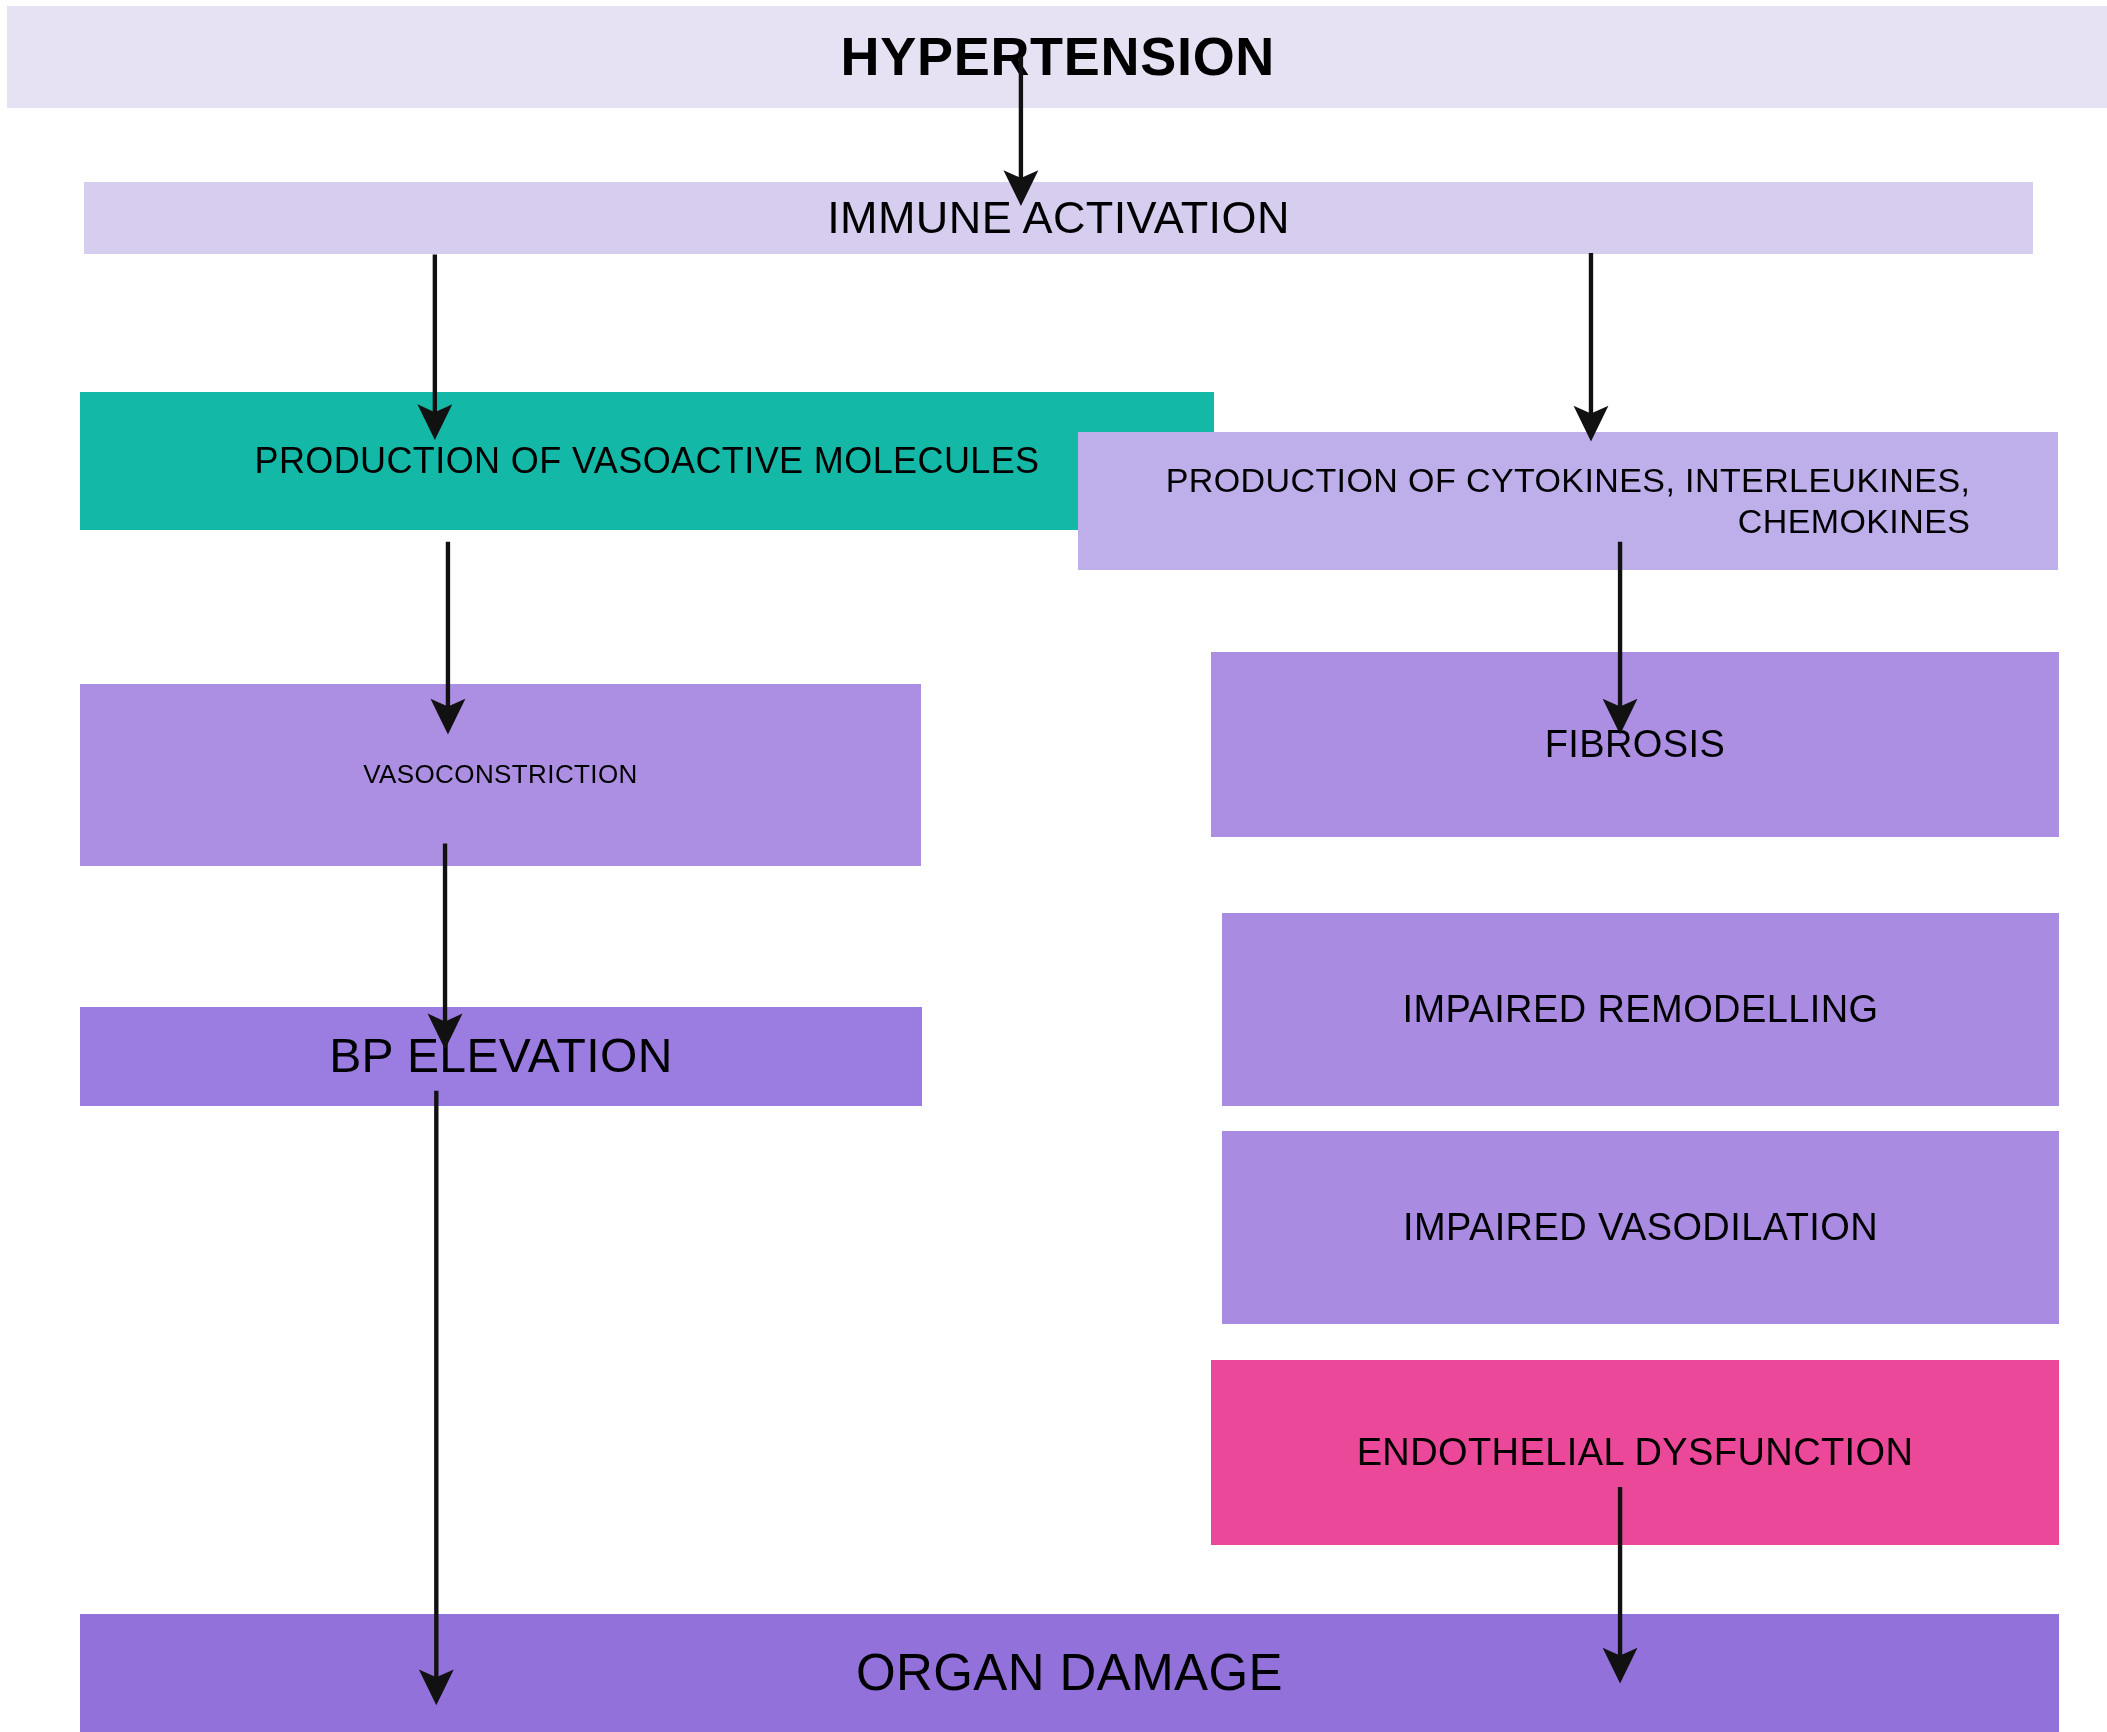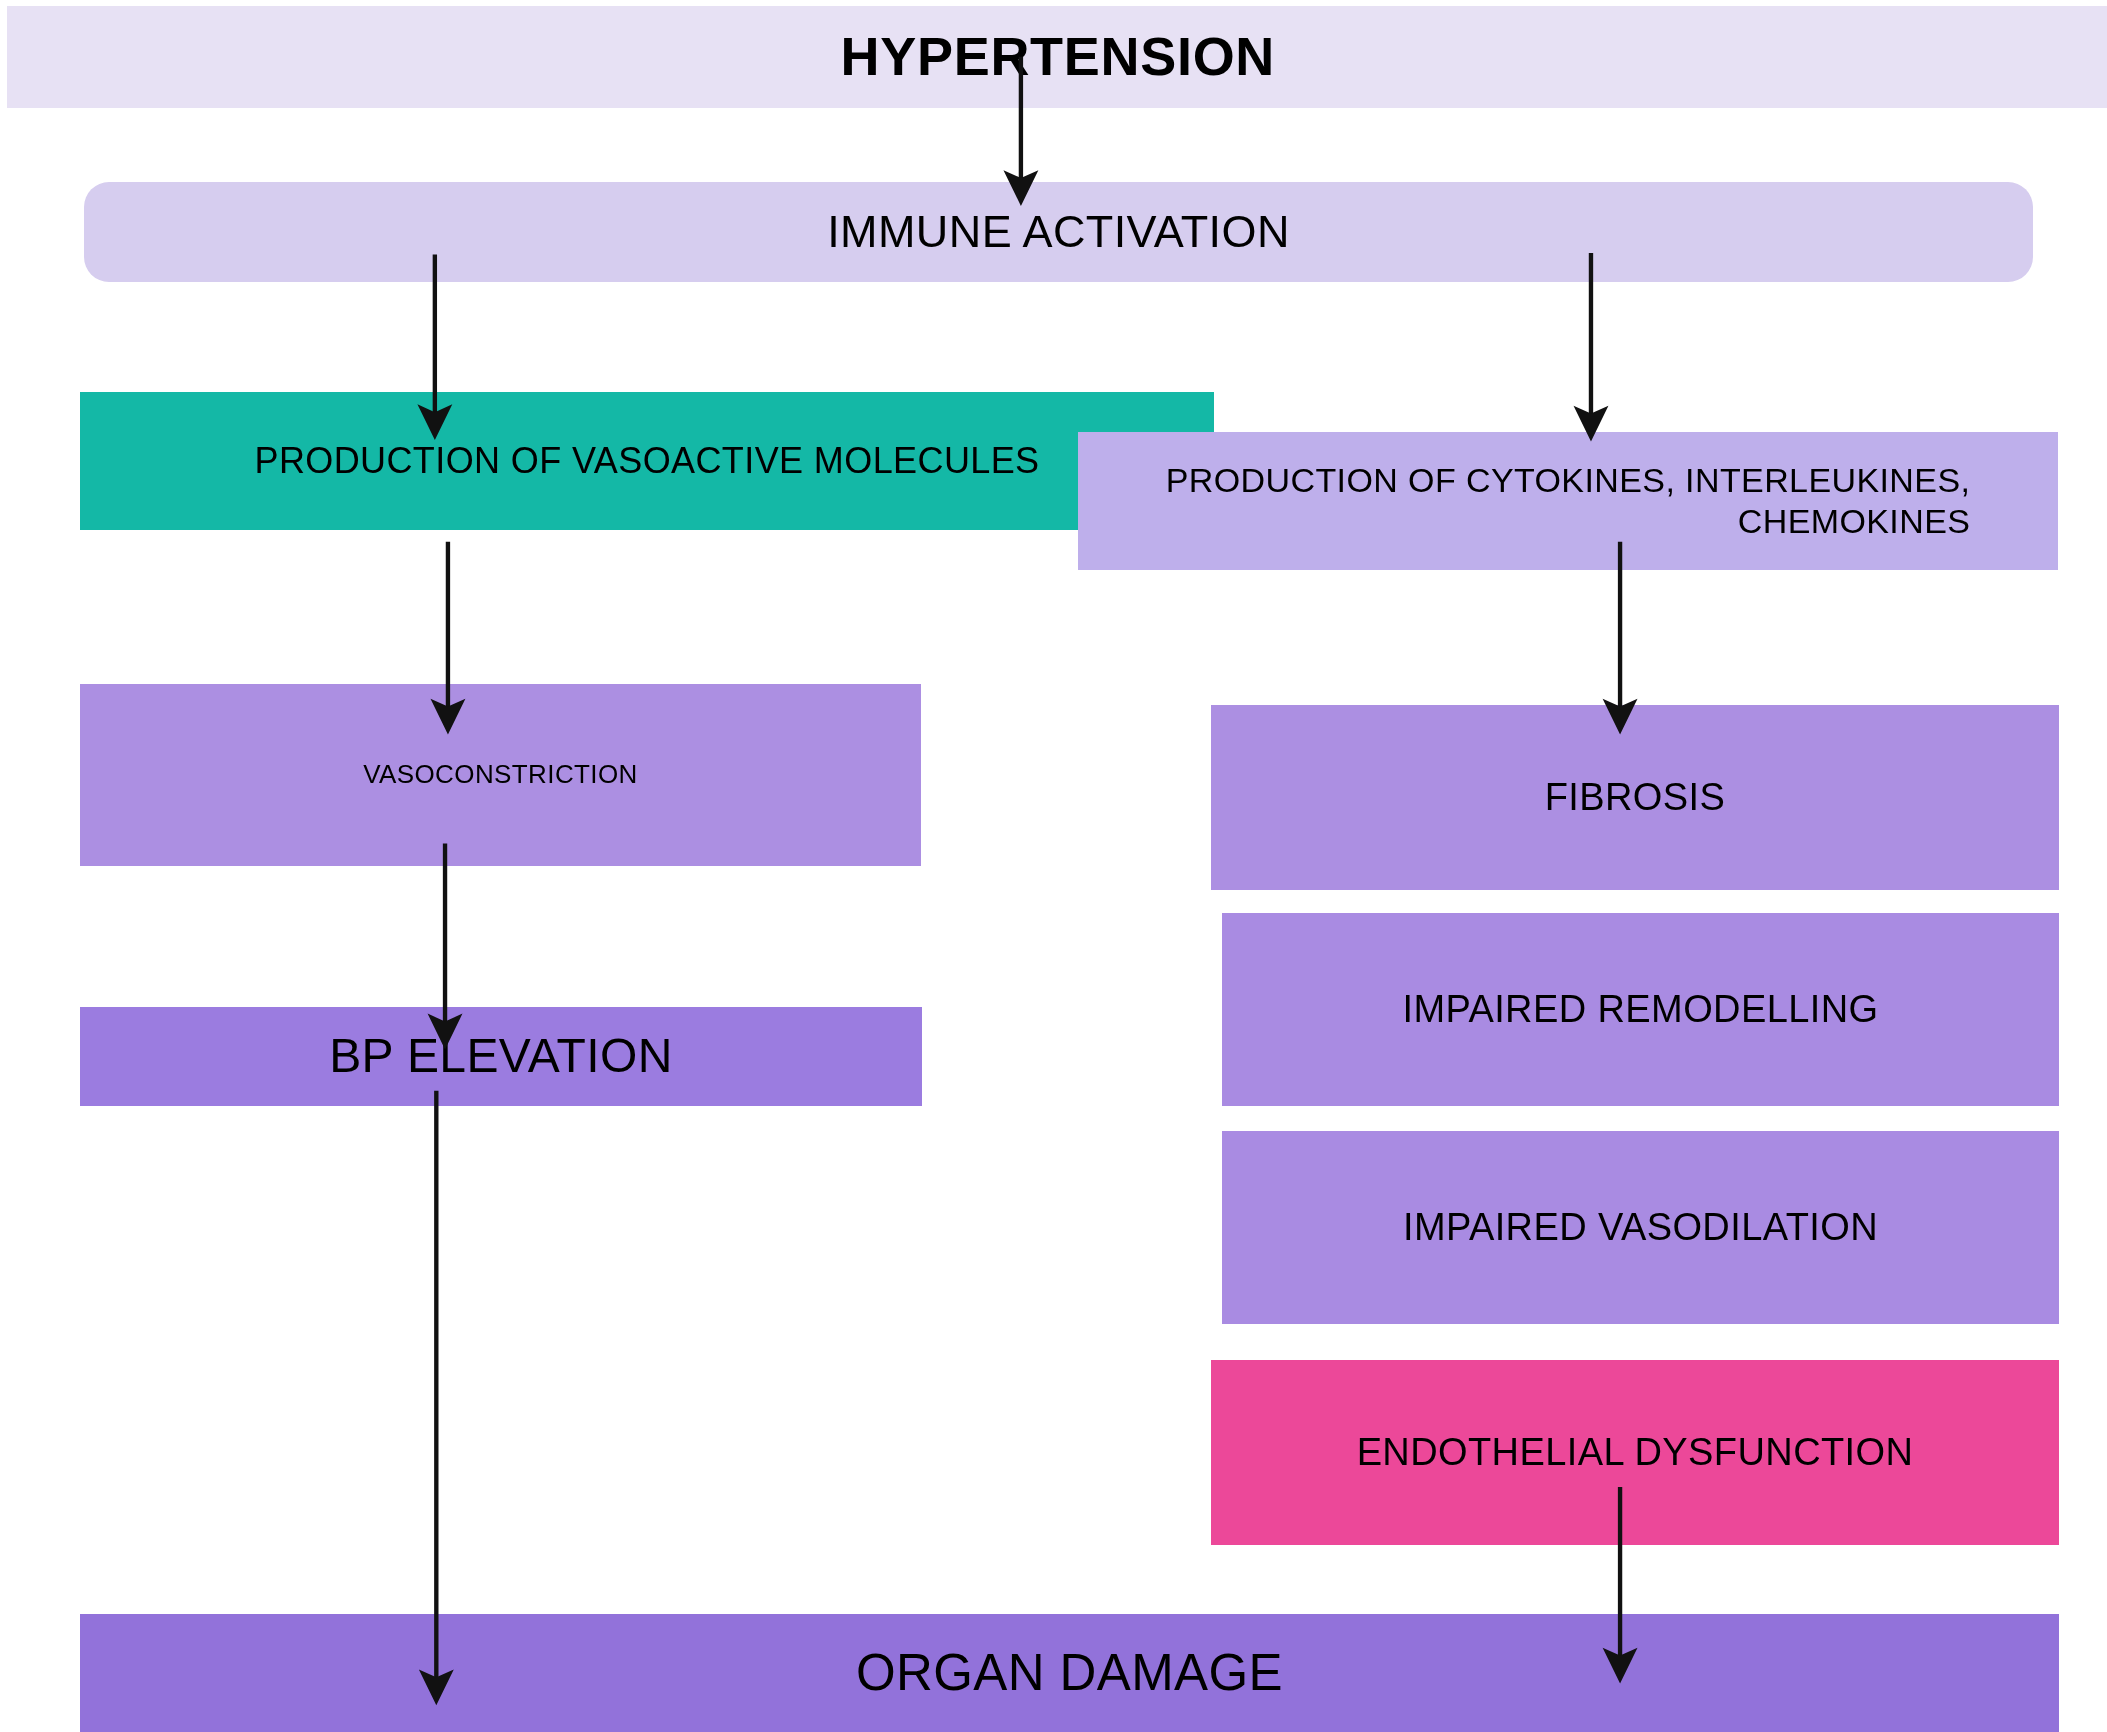--- a/index.html
+++ b/index.html
@@ -32,43 +32,42 @@
   }
   
   #node-hypertension {
     left: 7.3px;  top: 5.8px;   width: 2101px; height: 102px;
     background: #E7E1F4;
     font-size: 54px;
     font-weight: bold;
     letter-spacing: 0.7px;
   }
   #node-immune-activation {
-    left: 84px; top: 182px; width: 1949px; height: 100px;
+    left: 84px; top: 182px; width: 1949px; height: 72px;
     background: #D6CDEF;
     font-size: 45px;
-    border-radius: 25px;
   }
   #node-vasoactive {
     left: 80px; top: 392px; width: 1134px; height: 138px;
     background: #14b8a6;
     font-size: 36px;
   }
   #node-cytokines {
     left: 1078px; top: 404px; width: 980px; height: 138px;
     background: #BEAFEB;
     font-size: 34px;
     margin-top: 28px;
   }
   #node-vasoconstriction {
     left: 80px; top: 684px; width: 841px; height: 182px;
     background: #AC8FE2;
     font-size: 26px;
   }
   #node-fibrosis {
-    left: 1211px; top: 705px; width: 848px; height: 185px;
+    left: 1211px; top: 652px; width: 848px; height: 185px;
     background: #AC8FE2;
     font-size: 38px;
   }
   #node-bp-elevation {
     left: 80px; top: 1007px; width: 842px; height: 99px;
     background: #9B7CE0;
     font-size: 48px;
   }
   #node-vascular-remodelling {
     left: 1222px; top: 913px; width: 837px; height: 193px;

